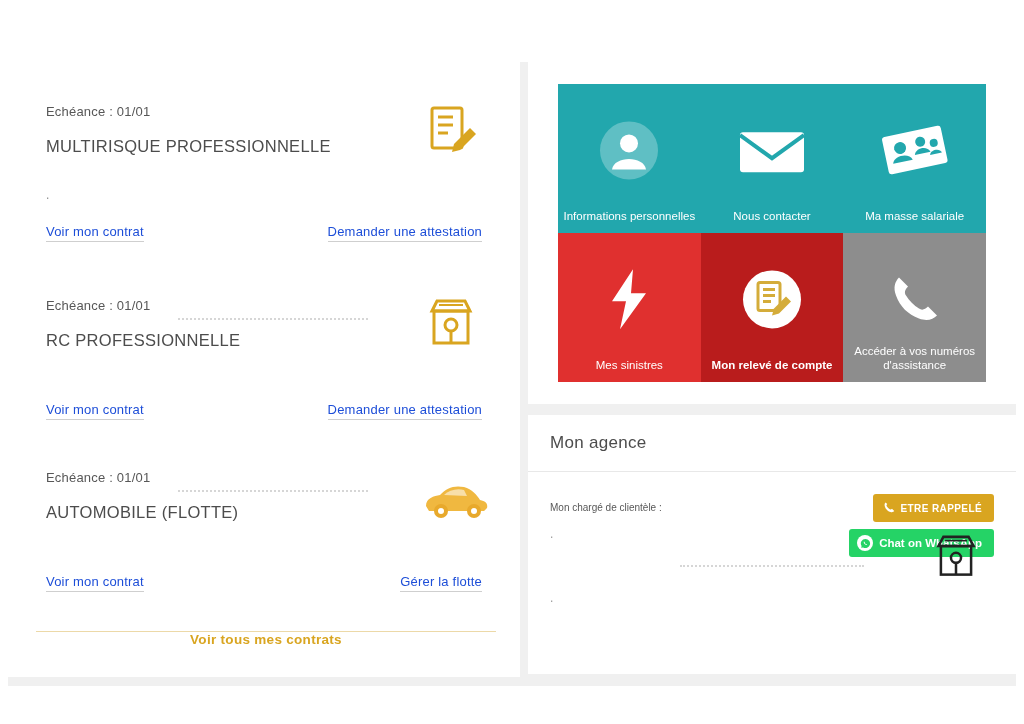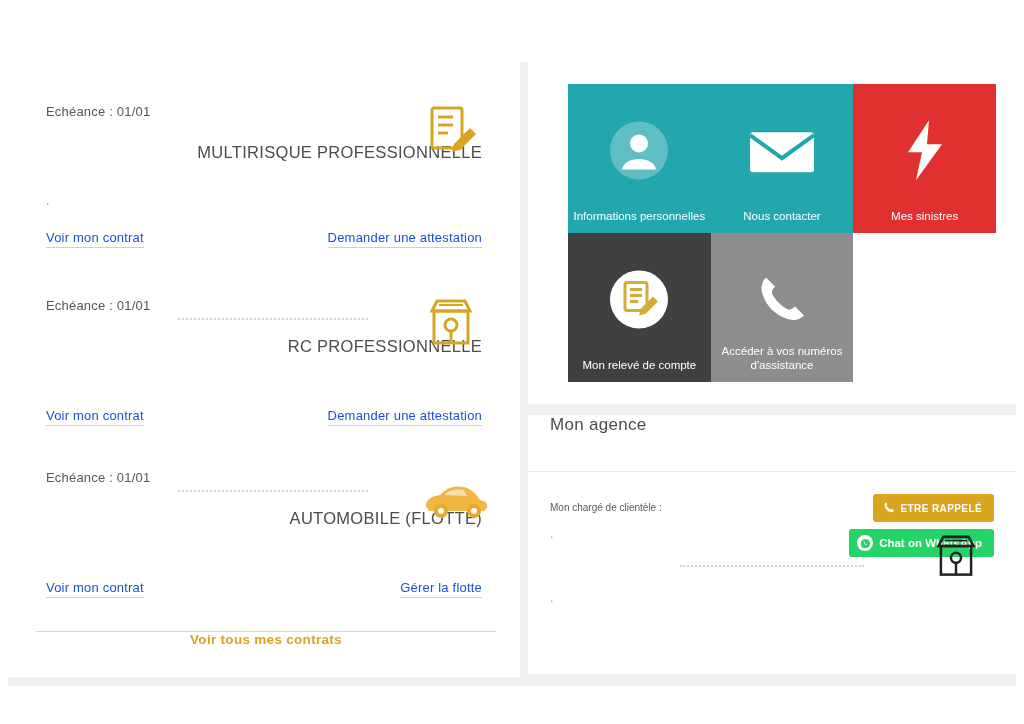--- a/index.html
+++ b/index.html
@@ -49,22 +49,21 @@
   }
   .contract-echeance {
     font-size: 13px;
     color: #575757;
     letter-spacing: .2px;
   }
   .contract-title {
     font-size: 16.5px;
     color: #4c4c4c;
     letter-spacing: .3px;
-    margin-top: 24px;
-    text-align: right;
+    margin-top: 18px;
   }
   .contract-sub {
     font-size: 12px;
     color: #8d8d8d;
     height: 14px;
     margin-top: 12px;
   }
   .contract-links {
     display: flex;
     justify-content: space-between;
@@ -112,21 +111,21 @@
 
   
   .right-col {
     position: absolute;
     left: 528px;
     top: 62px;
     width: 488px;
   }
   .tiles-card {
     background: #ffffff;
-    padding: 22px 40px;
+    padding: 22px 30px;
     box-sizing: border-box;
     width: 488px;
     height: 342px;
   }
   .tiles-grid {
     display: grid;
     grid-template-columns: repeat(3, 1fr);
     grid-template-rows: repeat(2, 1fr);
     width: 428px;
     height: 298px;
@@ -162,21 +161,21 @@
     width: 488px;
     height: 259px;
     margin-top: 11px;
     position: relative;
     box-sizing: border-box;
   }
   .agency-head {
     height: 57px;
     border-bottom: 1px solid #e8e8e8;
     display: flex;
-    align-items: flex-start;
+    align-items: center;
     padding-left: 22px;
     box-sizing: border-box;
   }
   .agency-title {
     font-size: 17px;
     color: #4c4c4c;
     letter-spacing: .3px;
   }
   .agency-body {
     position: relative;
@@ -339,31 +338,47 @@
         <div class="tile" style="background:#22a7ad;">
           <span class="tile-icon">
             <svg width="72" height="54" viewBox="0 0 72 54" xmlns="http://www.w3.org/2000/svg">
               <rect x="4" y="8" width="64" height="40" rx="3" fill="#ffffff"></rect>
               <path d="M4 11 L36 34 L68 11" fill="none" stroke="#22a7ad" stroke-width="4"></path>
             </svg>
           </span>
           <span class="tile-label">Nous contacter</span>
         </div>
 
+        <div class="tile" style="background:#22a7ad;">
+          <span class="tile-icon">
+            <svg width="76" height="56" viewBox="0 0 76 56" xmlns="http://www.w3.org/2000/svg">
+              <g transform="rotate(-12 38 28)">
+                <rect x="8" y="8" width="60" height="38" rx="3" fill="#ffffff"></rect>
+                <circle cx="24" cy="22" r="6" fill="#22a7ad"></circle>
+                <path d="M14 36 C16 28 32 28 34 36 Z" fill="#22a7ad"></path>
+                <circle cx="45" cy="20" r="5" fill="#22a7ad"></circle>
+                <path d="M37 32 C39 25 51 25 53 32 Z" fill="#22a7ad"></path>
+                <circle cx="58" cy="24" r="4" fill="#22a7ad"></circle>
+                <path d="M52 35 C53 30 63 30 64 35 Z" fill="#22a7ad"></path>
+              </g>
+            </svg>
+          </span>
+          <span class="tile-label">Ma masse salariale</span>
+        </div>
 
         <div class="tile" style="background:#e0302f;">
           <span class="tile-icon">
             <svg width="46" height="64" viewBox="0 0 46 64" xmlns="http://www.w3.org/2000/svg">
               <path d="M27 2 L6 34 L20 34 L14 62 L40 26 L25 26 Z" fill="#ffffff"></path>
             </svg>
           </span>
           <span class="tile-label">Mes sinistres</span>
         </div>
 
-        <div class="tile" style="background:#404040;">
+        <div class="tile" style="background:#b91c1c;font-weight:bold;">
           <span class="tile-icon">
             <svg width="62" height="62" viewBox="0 0 62 62" xmlns="http://www.w3.org/2000/svg">
               <circle cx="31" cy="31" r="29" fill="#ffffff"></circle>
               <rect x="17" y="14" width="22" height="28" rx="2" fill="none" stroke="#d4ac3a" stroke-width="3"></rect>
               <line x1="22" y1="21" x2="34" y2="21" stroke="#d4ac3a" stroke-width="3"></line>
               <line x1="22" y1="27" x2="34" y2="27" stroke="#d4ac3a" stroke-width="3"></line>
               <line x1="22" y1="33" x2="30" y2="33" stroke="#d4ac3a" stroke-width="3"></line>
               <path d="M33 40 L45 28 L50 33 L38 45 L31 47 Z" fill="#d4ac3a"></path>
             </svg>
           </span>

